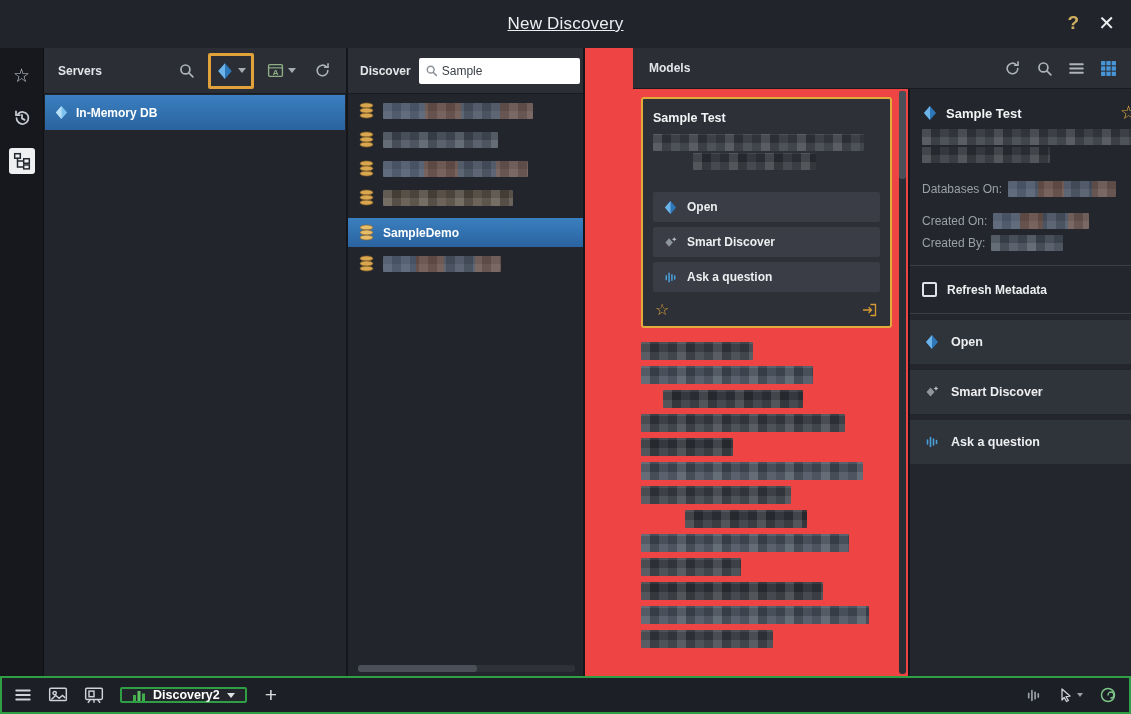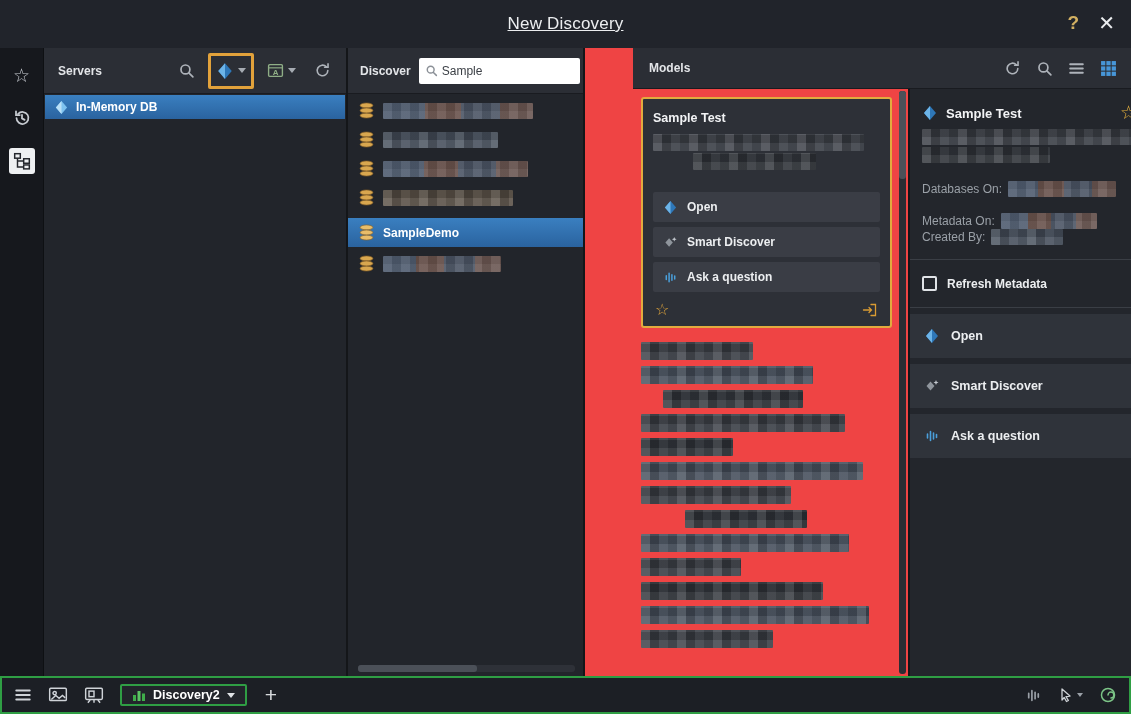--- a/index.html
+++ b/index.html
@@ -39,21 +39,21 @@
       linear-gradient(90deg, rgba(90,110,140,.45) 0 28%, rgba(140,90,70,.45) 28% 52%, rgba(80,95,120,.4) 52% 78%, rgba(150,100,80,.4) 78% 100%),
       repeating-linear-gradient(90deg, rgba(255,255,255,.10) 0 9px, rgba(0,0,0,.16) 9px 18px),
       repeating-linear-gradient(0deg, rgba(255,255,255,.06) 0 8px, rgba(0,0,0,.12) 8px 16px); }
 
   
   .servers { width:304px; background:#22252b; border-right:2px solid #141619; display:flex; flex-direction:column; flex:none; }
   .servers .panel-header { padding:0 10px 0 14px; gap:8px; }
   .servers .spacer { flex:1; }
   .tool-btn { display:flex; align-items:center; gap:4px; padding:4px 5px; cursor:pointer; }
   .tool-btn.highlighted { border:3px solid #e2a23b; border-radius:2px; padding:6px 5px; }
-  .server-row { height:24px; margin:1px 1px; display:flex; align-items:center; gap:7px; padding-left:9px; cursor:pointer; }
+  .server-row { height:35px; margin:1px 1px; display:flex; align-items:center; gap:7px; padding-left:9px; cursor:pointer; }
   .server-row.selected { background:linear-gradient(#3a7fc0,#2a639f); }
   .server-row .name { font-size:12px; font-weight:bold; color:#ffffff; }
 
   
   .databases { width:237px; background:#22252b; border-right:2px solid #141619; display:flex; flex-direction:column; position:relative; flex:none; }
   .databases .panel-header { padding:0 3px 0 12px; gap:8px; }
   .db-search { flex:1; height:26px; background:#ffffff; border-radius:2px; display:flex; align-items:center; padding:0 6px; gap:4px; }
   .db-search input { border:none; outline:none; width:100%; font-size:12px; color:#3c4046; font-family:"Liberation Sans", sans-serif; background:transparent; }
   .db-list { padding-top:2px; }
   .db-row { height:29px; display:flex; align-items:center; gap:8px; padding-left:10px; cursor:pointer; }
@@ -79,33 +79,33 @@
   .ghost-list { margin-top:14px; display:flex; flex-direction:column; gap:6px; }
   .vscroll { position:absolute; right:2px; top:2px; bottom:2px; width:7px; background:#2a2d33; border-radius:3px; }
   .vscroll .thumb { position:absolute; top:0; left:0; width:7px; height:88px; background:#4b5058; border-radius:3px; cursor:grab; }
 
   
   .details { flex:1; background:#23262c; position:relative; overflow:hidden; padding-top:2px; }
   .details .dtitle-row { display:flex; align-items:center; gap:8px; padding:14px 12px 8px; position:relative; }
   .details .dtitle { font-size:13px; font-weight:bold; color:#f2f3f5; }
   .details .fav { position:absolute; right:-6px; top:10px; font-size:19px; color:#e8b23c; cursor:pointer; }
   .meta { padding:0 12px; }
-  .meta-row { display:flex; align-items:center; gap:6px; }
+  .meta-row { display:flex; align-items:center; gap:6px; margin-top:6px; }
   .meta-label { font-size:12px; color:#9aa0a7; }
   .divider { border-top:1px solid #3a3e45; margin:14px 0 0 0; }
   .check-row { display:flex; align-items:center; gap:10px; padding:16px 12px; cursor:pointer; }
   .checkbox { width:15px; height:15px; border:2px solid #e0e3e7; border-radius:2px; background:transparent; flex:none; }
   .check-lbl { font-size:12px; font-weight:bold; color:#eceef0; }
   .action-row { height:44px; background:#2f333a; display:flex; align-items:center; gap:11px; padding-left:14px; margin-bottom:6px; cursor:pointer; }
   .action-row .lbl { font-size:12.5px; font-weight:bold; color:#eceef0; }
 
   
   .bottombar { height:38px; background:#1c1f25; border:2px solid #2f9e44; display:flex; align-items:center; padding:0 12px; gap:16px; }
   .bb-icon { display:flex; align-items:center; cursor:pointer; }
-  .bb-tab { height:22px; border:2px solid #2f9e44; border-radius:2px; background:#22252b; display:flex; align-items:center; gap:7px; padding:0 10px; cursor:pointer; }
+  .bb-tab { height:16px; border:2px solid #2f9e44; border-radius:2px; background:#22252b; display:flex; align-items:center; gap:7px; padding:0 10px; cursor:pointer; }
   .bb-tab .lbl { font-size:12.5px; font-weight:bold; color:#ffffff; }
   .bb-plus { font-size:21px; color:#d7dadd; cursor:pointer; line-height:20px; margin-left:2px; }
   .bb-spacer { flex:1; }
   .bb-right { display:flex; align-items:center; gap:16px; }
 
   svg { display:block; }
 </style>
 </head>
 <body>
 
@@ -395,21 +395,21 @@
           </div>
           <div class="meta">
             <div class="redact dim" style="width:212px;"></div>
             <div class="redact dark" style="width:128px; margin-top:2px;"></div>
 
             <div class="meta-row" style="margin-top:18px;">
               <span class="meta-label">Databases On:</span>
               <span class="redact mixed" style="width:108px;"></span>
             </div>
             <div class="meta-row" style="margin-top:16px;">
-              <span class="meta-label">Metadata On:</span>
+              <span class="meta-label">Created On:</span>
               <span class="redact mixed" style="width:96px;"></span>
             </div>
             <div class="meta-row">
               <span class="meta-label">Created By:</span>
               <span class="redact cool" style="width:72px;"></span>
             </div>
           </div>
 
           <div class="divider"></div>
 

